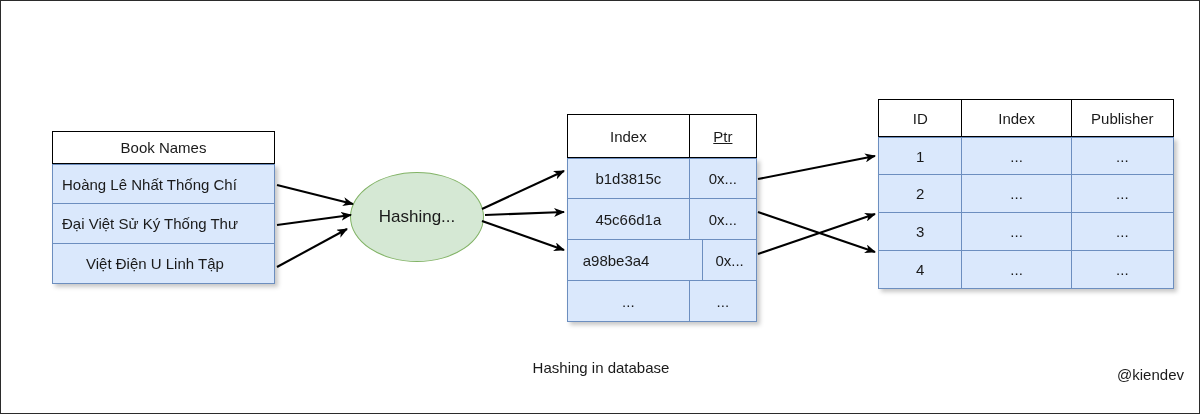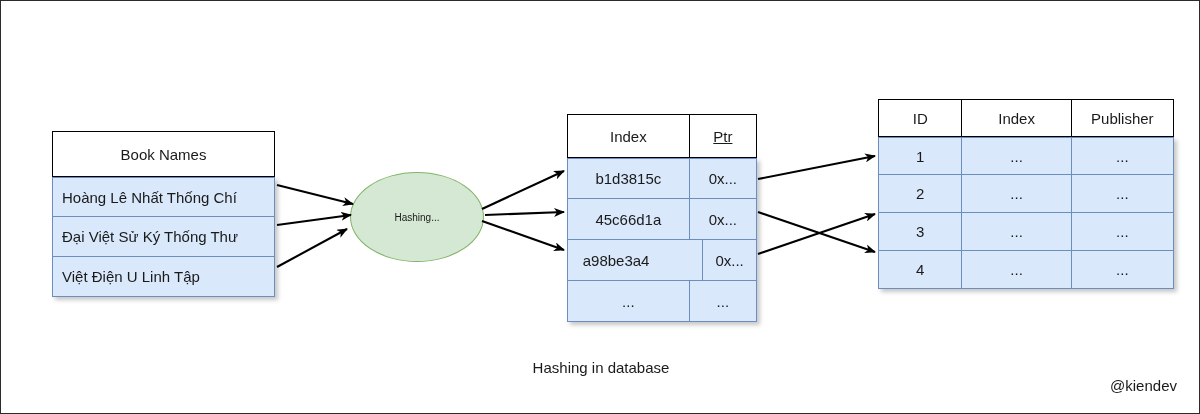--- a/index.html
+++ b/index.html
@@ -77,60 +77,60 @@
     width: 134px;
     height: 90px;
     background: #d5e8d4;
     border: 1.5px solid #82b366;
     border-radius: 50%;
     box-sizing: border-box;
     display: flex;
     align-items: center;
     justify-content: center;
     color: #1a1a1a;
-    font-size: 10px;
+    font-size: 17px;
   }
 
   
   .caption {
     position: absolute;
     color: #1a1a1a;
     font-size: 15px;
     white-space: nowrap;
   }
   #diagram-caption { left: 0; top: 358px; width: 1200px; text-align: center; }
-  #watermark { right: 22px; top: 365px; margin-top: 11px; }
+  #watermark { right: 15px; top: 365px; }
 
   #arrows {
     position: absolute;
     left: 0;
     top: 0;
     width: 1200px;
     height: 414px;
     pointer-events: none;
   }
 </style>
 </head>
 <body>
 
 <div id="canvas">
 
   <div class="tbl" id="book-table" style="left:51px; top:130px; width:223px;">
-    <div class="hdr-row" style="height:46px;">
+    <div class="hdr-row" style="height:33px;">
       <div class="hdr-cell" style="width:100%;">Book Names</div>
     </div>
     <div class="body-rows">
       <div class="drow first" style="height:40px;text-align:center;">
         <div class="dcell left" style="width:100%;">Hoàng Lê Nhất Thống Chí</div>
       </div>
       <div class="drow" style="height:40px;">
         <div class="dcell left" style="width:100%;">Đại Việt Sử Ký Thống Thư</div>
       </div>
       <div class="drow" style="height:40px;">
-        <div class="dcell left" style="width:100%;">Việt Điện U Linh Tập</div>
+        <div class="dcell left" style="width:100%;margin-left:24px;">Việt Điện U Linh Tập</div>
       </div>
     </div>
   </div>
 
   <div id="hash-ellipse">
     <span>Hashing...</span>
   </div>
 
   <div class="tbl" id="hash-table" style="left:566px; top:113px; width:190px;">
     <div class="hdr-row" style="height:44px;">

